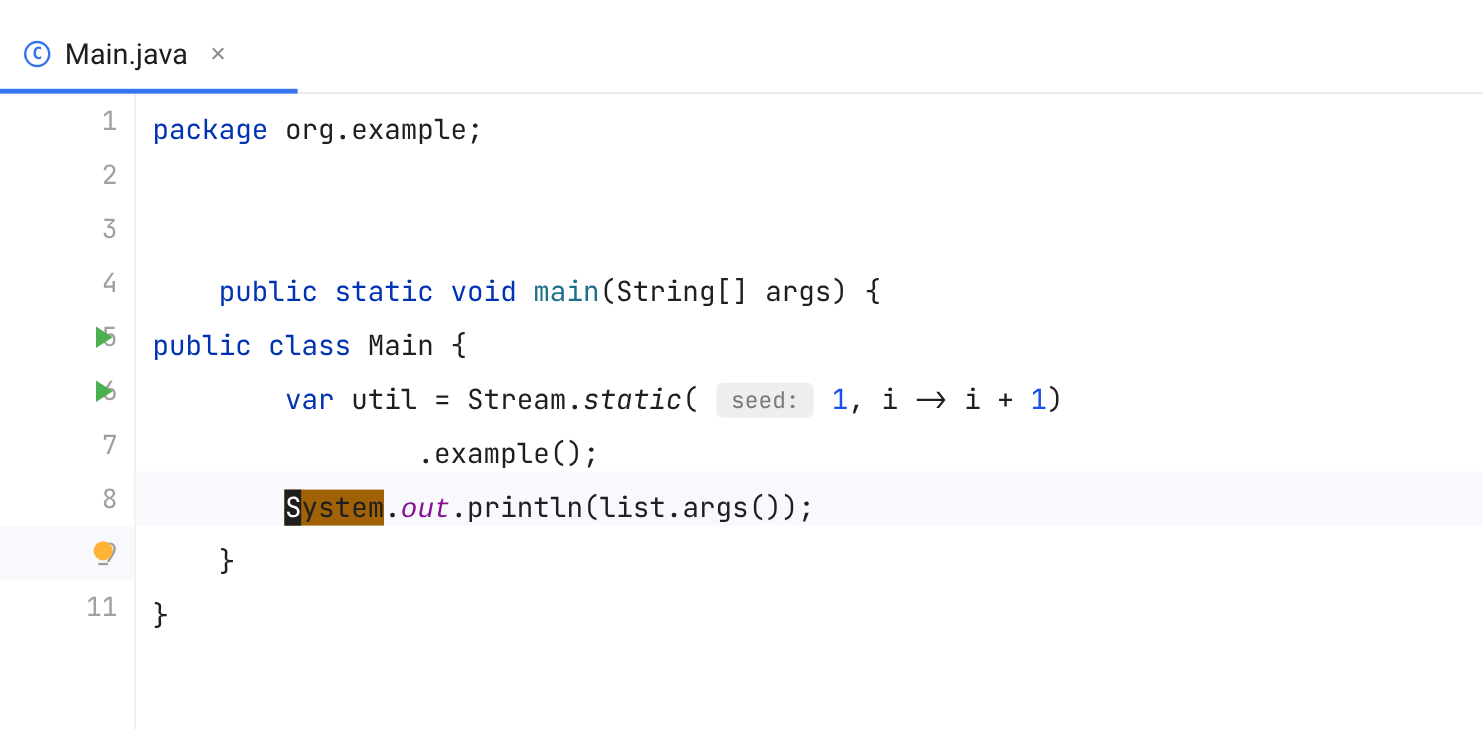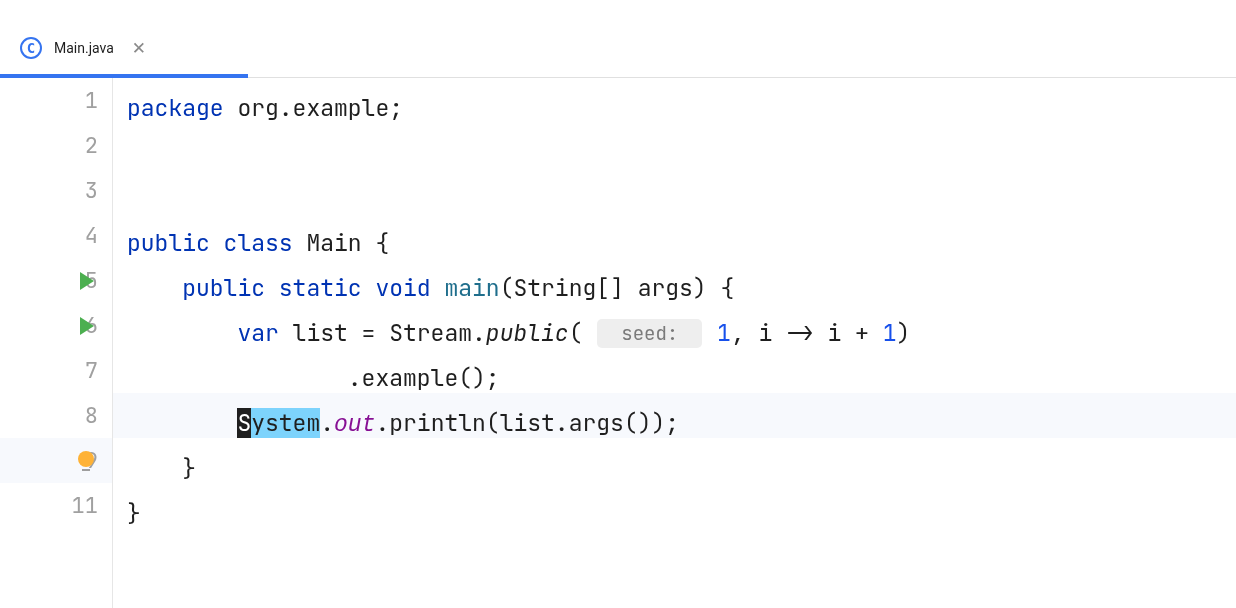--- a/index.html
+++ b/index.html
@@ -43,21 +43,21 @@
     border-radius: 50%;
     display: flex;
     align-items: center;
     justify-content: center;
     font-size: 14px;
     font-weight: 600;
     color: #3574f0;
     font-family: monospace;
   }
   .tab-label {
-    font-size: 14px;
+    font-size: 24px;
     color: #1e1e1e;
   }
   .close-icon {
     font-size: 17px;
     color: #8a8a8a;
     cursor: pointer;
     margin-left: 6px;
   }
   .editor {
     display: flex;
@@ -130,37 +130,37 @@
   }
   .kw { color: #0033b3; }
   .method-decl { color: #1f6e8c; }
   .static-italic { font-style: italic; color: #1f1f1f; }
   .static-field { font-style: italic; color: #871094; font-family: Liberation Mono, monospace; }
   .num { color: #1750eb; }
   .hint-box {
     background: #eeeeee;
     color: #7a7a7a;
     font-size: 19px;
-    padding: 2px 24px;
+    padding: 2px 12px;
     border-radius: 5px;
     display: inline-block;
     font-style: normal;
     margin: 0 1px;
     vertical-align: 1px;
   }
   .line-highlight {
     background: #f7f9fd;
   }
   .cursor-block {
     background: #1f1f1f;
     color: #ffffff;
     display: inline-block;
   }
   .identifier-highlight {
-    background: #7dd3fc;
+    background: #a16207;
   }
 </style>
 </head>
 <body>
 
 <div class="tab-bar">
   <div class="tab">
     <div class="file-icon">C</div>
     <div class="tab-label">Main.java</div>
     <div class="close-icon">✕</div>
@@ -212,27 +212,27 @@
     <div class="code-line">
         <span class="code-content"><span class="kw">package</span><span> org.example;</span></span>
       </div>
     <div class="code-line">
         <span class="code-content"> </span>
       </div>
     <div class="code-line">
         <span class="code-content"> </span>
       </div>
     <div class="code-line">
+        <span class="code-content">    <span class="kw">public static void</span><span class="method-decl"> main</span><span>(String[] args) {</span></span>
+      </div>
+    <div class="code-line">
         <span class="code-content"><span class="kw">public class</span><span> Main {</span></span>
       </div>
     <div class="code-line">
-        <span class="code-content">    <span class="kw">public static void</span><span class="method-decl"> main</span><span>(String[] args) {</span></span>
-      </div>
-    <div class="code-line">
-        <span class="code-content">        <span class="kw">var</span><span> list = Stream.</span><span class="static-italic">public</span><span>(</span> <span class="hint-box">seed:</span> <span class="num">1</span><span>, i -&gt; i + </span><span class="num">1</span><span>)</span></span>
+        <span class="code-content">        <span class="kw">var</span><span> util = Stream.</span><span class="static-italic">static</span><span>(</span> <span class="hint-box">seed:</span> <span class="num">1</span><span>, i -&gt; i + </span><span class="num">1</span><span>)</span></span>
       </div>
     <div class="code-line">
         <span class="code-content">                <span>.example();</span></span>
       </div>
     <div class="code-line line-highlight">
         <span class="code-content">        <span class="identifier-highlight"><span class="cursor-block">S</span><span>ystem</span></span><span>.</span><span class="static-field">out</span><span>.println(list.args());</span></span>
       </div>
     <div class="code-line">
         <span class="code-content">    <span>}</span></span>
       </div>

